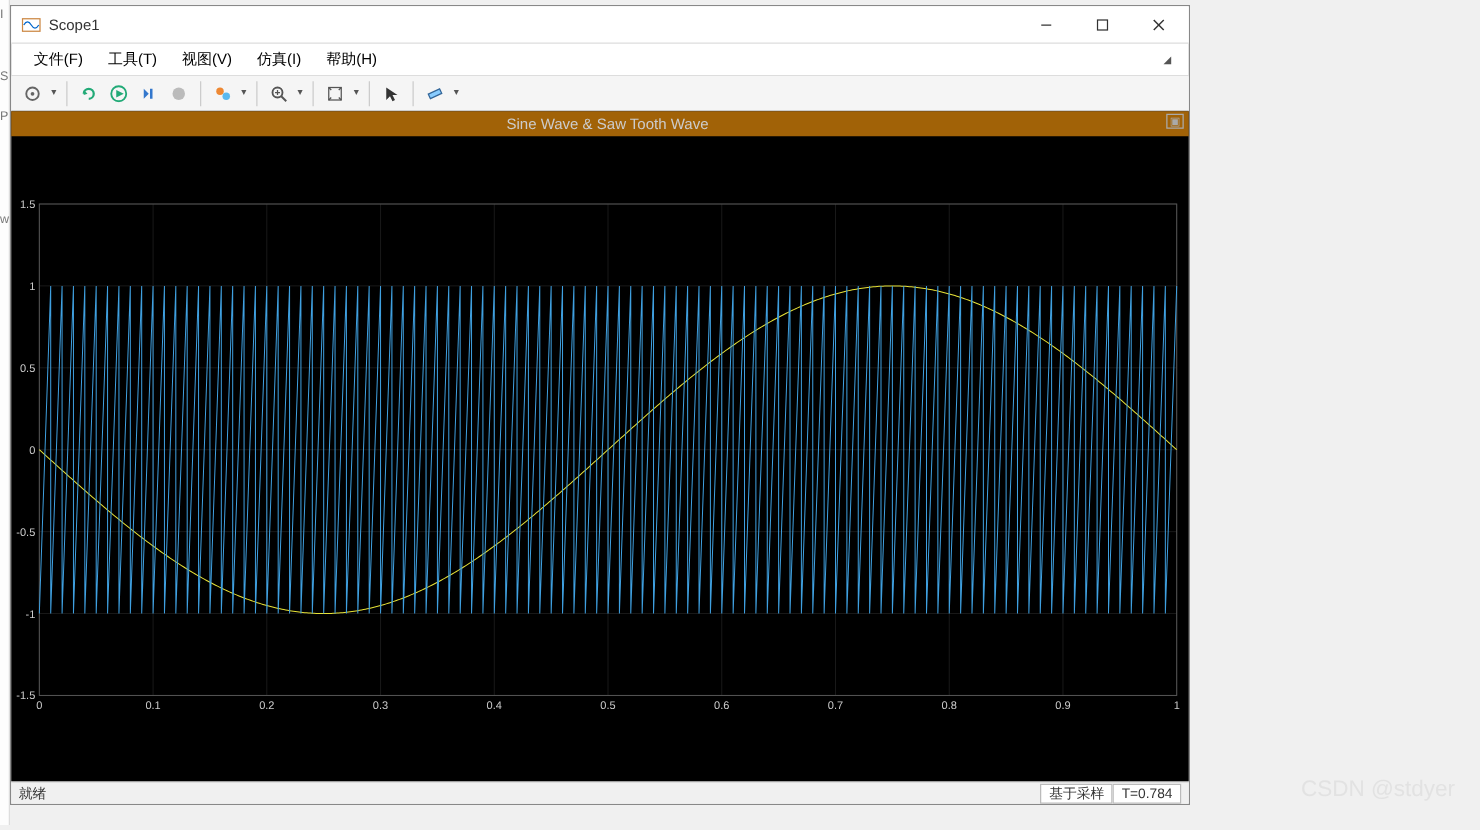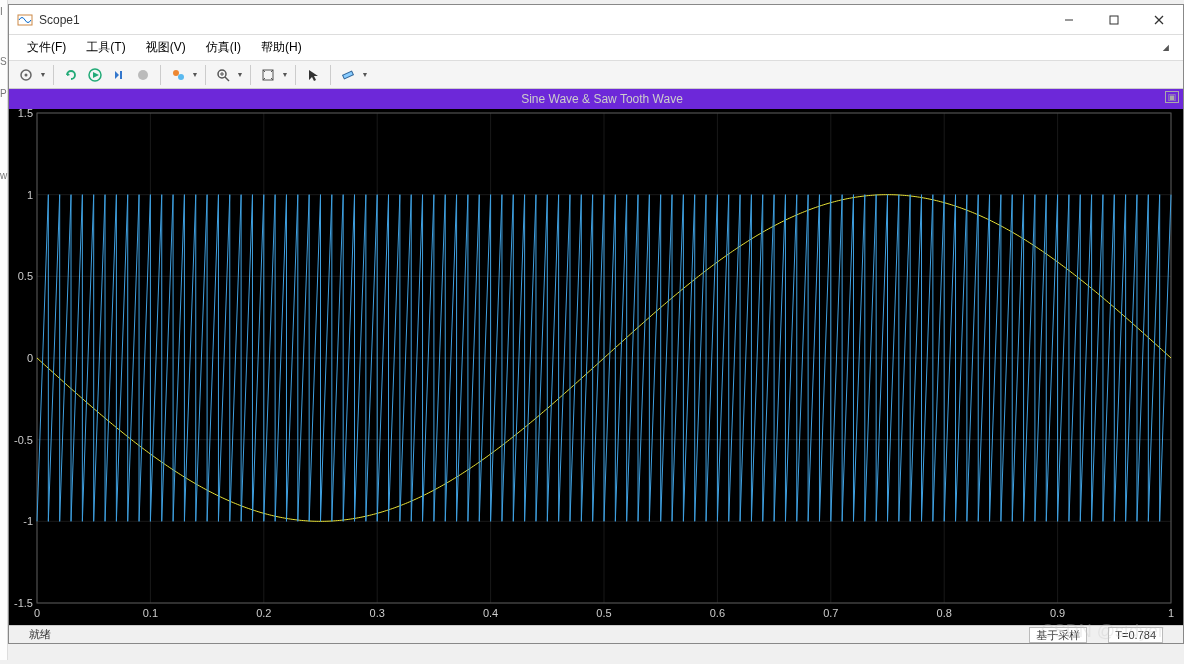--- a/index.html
+++ b/index.html
@@ -1,34 +1,34 @@
 <!DOCTYPE html>
 <html><head>
 <meta charset="utf-8">
 <style>
   * { box-sizing: border-box; margin: 0; padding: 0; }
   body { font-family: "Microsoft YaHei", Arial, sans-serif; font-size: 12px; background: #f0f0f0; width: 1184px; height: 664px; overflow: hidden; position: relative; }
-  .window { width: 1176px; height: 640px; background: #fff; border: 1px solid #888; position: absolute; left: 8px; top: 4px; display: flex; flex-direction: column; }
+  .window { width: 944px; height: 640px; background: #fff; border: 1px solid #888; position: absolute; left: 8px; top: 4px; display: flex; flex-direction: column; }
   .titlebar { height: 30px; background: #fff; display: flex; align-items: center; padding: 0 2px; border-bottom: 1px solid #ddd; }
   .titlebar .icon { width: 16px; height: 16px; margin: 0 6px; }
   .titlebar .title { flex: 1; font-size: 12px; color: #333; }
   .winbtn { width: 45px; height: 28px; display: flex; align-items: center; justify-content: center; color: #333; }
   .menubar { height: 26px; display: flex; align-items: center; padding: 0 8px; border-bottom: 1px solid #ddd; }
   .menuitem { padding: 3px 10px; font-size: 12px; cursor: pointer; }
   .toolbar { height: 28px; display: flex; align-items: center; padding: 2px 6px; gap: 2px; border-bottom: 1px solid #ccc; background: #f5f5f5; }
   .tbtn { width: 22px; height: 22px; display: flex; align-items: center; justify-content: center; border: 1px solid transparent; cursor: pointer; }
   .tsep { width: 1px; height: 20px; background: #ccc; margin: 0 4px; }
   .drop { width: 8px; display:inline-flex; justify-content:center; font-size:7px; color:#555;}
   .plot-area { flex: 1; background: #000; position: relative; }
-  .plot-title { position: absolute; top: 0; left: 0; right: 0; height: 20px; line-height: 20px; text-align: center; color: #ccc; font-size: 12px; background: #6d28d9; padding-left: 12px; }
+  .plot-title { position: absolute; top: 0; left: 0; right: 0; height: 20px; line-height: 20px; text-align: center; color: #ccc; font-size: 12px; background: #a16207; padding-left: 12px; }
   .maxicon { position:absolute; top:2px; right:4px; width:14px; height:12px; border:1px solid #aaa; color:#aaa; font-size:9px; text-align:center; line-height:10px; }
   svg.plot { position: absolute; top: 20px; left: 0; width: 100%; height: calc(100% - 20px); }
-  .statusbar { height: 18px; background: #f0f0f0; border-top: 1px solid #ccc; display: flex; align-items: center; padding: 0 20px; font-size: 11px; color: #333; }
+  .statusbar { height: 18px; background: #f0f0f0; border-top: 1px solid #ccc; display: flex; align-items: center; padding: 0 6px; font-size: 11px; color: #333; }
   .statusbar .spacer { flex: 1; }
-  .statusbar .box { border: 1px solid #bbb; padding: 0 6px; height: 16px; line-height: 14px; margin-left: 21px; background: #fff; }
+  .statusbar .box { border: 1px solid #bbb; padding: 0 6px; height: 16px; line-height: 14px; margin-left: 0; background: #fff; }
   .menubar .spacer { flex:1; }
   .menubar .dropind { font-size:8px; color:#555; padding-right:6px; cursor:pointer; }
   .watermark { position: absolute; right: 20px; bottom: 22px; color: rgba(200,200,200,0.35); font-size: 18px; pointer-events: none; }
   .left-frag { position:absolute; left:0; top:0; width:8px; height:660px; background:#fdfdfd; border-right:1px solid #ddd; font-size:10px; color:#777; }
 </style>
 </head>
 <body>
 
 <div class="left-frag">
   <div style="position:absolute;top:6px;">I</div>

